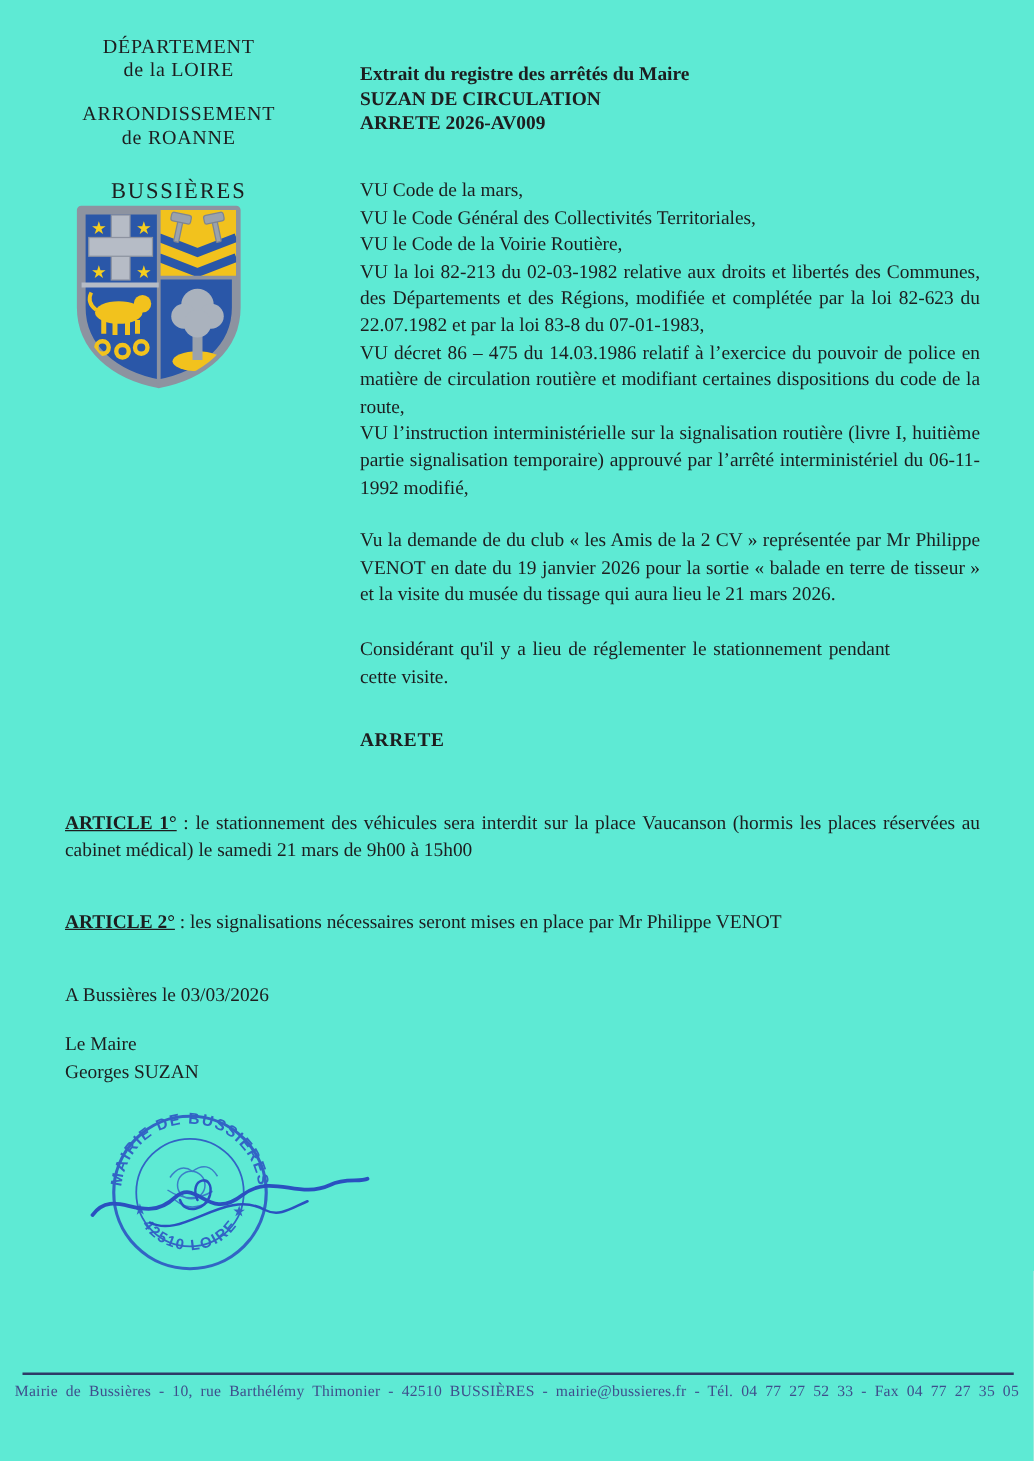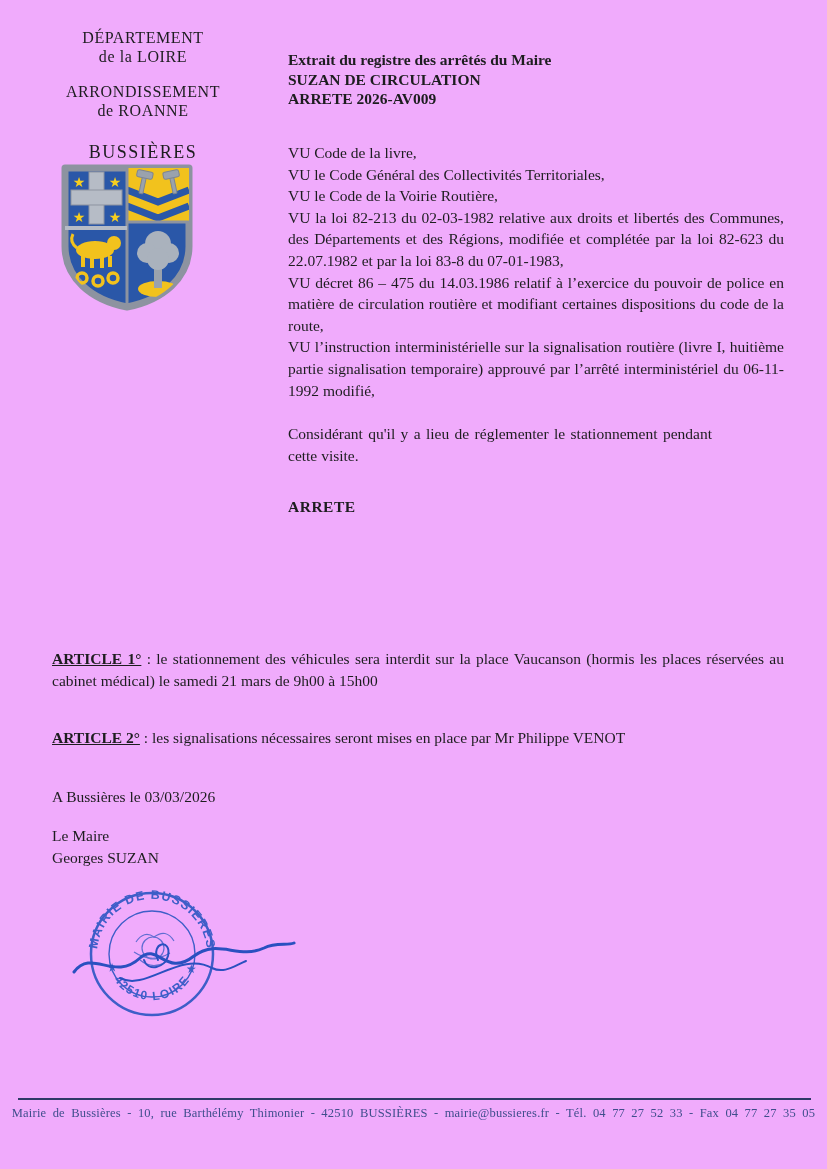--- a/index.html
+++ b/index.html
@@ -1,20 +1,20 @@
 <!DOCTYPE html>
 <html lang="fr"><head>
 <meta charset="utf-8">
 <style>
   html,body{margin:0;padding:0;background:#e8e8e8;}
   .page{
     position:relative;
     width:827px;height:1169px;
     margin:0 auto;
-    background:#f0abfc;
+    background:#5eead4;
     font-family:"Liberation Serif","DejaVu Serif",serif;
     color:#1d1d1f;
     overflow:hidden;
   }
   
   .left-col{position:absolute;left:36px;top:28px;width:214px;text-align:center;}
   .dept{font-size:16px;line-height:19px;letter-spacing:.6px;margin:0;}
   .arrond{font-size:16px;line-height:19px;letter-spacing:.6px;margin:16px 0 0 0;}
   .commune{font-size:18px;letter-spacing:1.5px;margin:22px 0 0 0;}
   .arms{position:absolute;left:56px;top:160px;}
@@ -129,26 +129,27 @@
     </svg>
   </div>
 
   <div class="right-header">
     <p>Extrait du registre des arrêtés du Maire</p>
     <p>SUZAN DE CIRCULATION</p>
     <p>ARRETE 2026-AV009</p>
   </div>
 
   <div class="body-col">
-    <p>VU Code de la livre,</p>
+    <p>VU Code de la mars,</p>
     <p>VU le Code Général des Collectivités Territoriales,</p>
     <p>VU le Code de la Voirie Routière,</p>
     <p>VU la loi 82-213 du 02-03-1982 relative aux droits et libertés des Communes, des Départements et des Régions, modifiée et complétée par la loi 82-623 du 22.07.1982 et par la loi 83-8 du 07-01-1983,</p>
     <p>VU décret 86 – 475 du 14.03.1986 relatif à l’exercice du pouvoir de police en matière de circulation routière et modifiant certaines dispositions du code de la route,</p>
     <p>VU l’instruction interministérielle sur la signalisation routière (livre I, huitième partie signalisation temporaire) approuvé par l’arrêté interministériel du 06-11-1992 modifié,</p>
+    <p class="gap">Vu la demande de du club « les Amis de la 2 CV » représentée par Mr Philippe VENOT en date du 19 janvier 2026 pour la sortie « balade en terre de tisseur » et la visite du musée du tissage qui aura lieu le 21 mars 2026.</p>
     <p class="considerant">Considérant qu'il y a lieu de réglementer le stationnement pendant cette visite.</p>
     <p class="arrete-heading">ARRETE</p>
   </div>
 
   <div class="articles">
     <p><span class="article-label">ARTICLE 1°</span><span> : le stationnement des véhicules sera interdit sur la place Vaucanson (hormis les places réservées au cabinet médical) le samedi 21 mars de 9h00 à 15h00</span></p>
     <p class="article2"><span class="article-label">ARTICLE 2°</span><span> : les signalisations nécessaires seront mises en place par Mr Philippe VENOT</span></p>
     <p class="dateline">A Bussières le 03/03/2026</p>
     <p class="maire">Le Maire</p>
     <p class="maire-name">Georges SUZAN</p>

